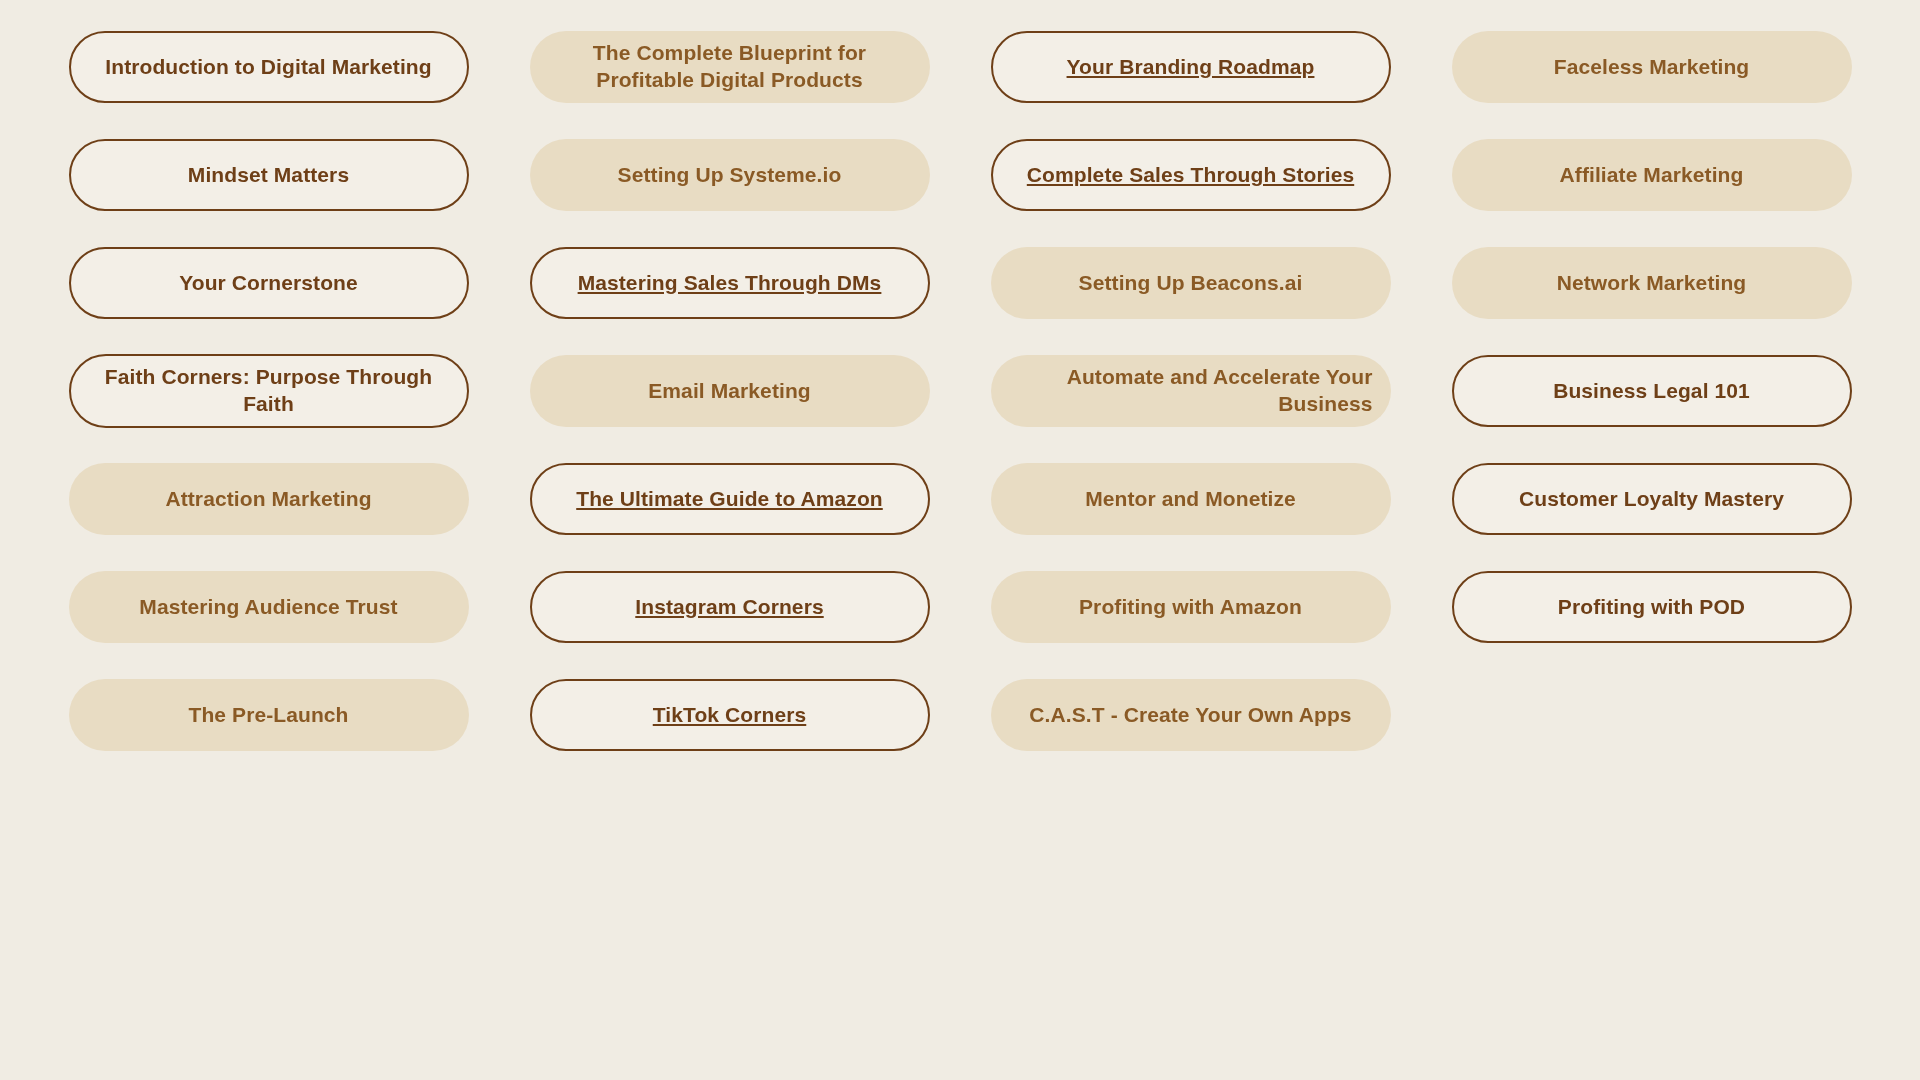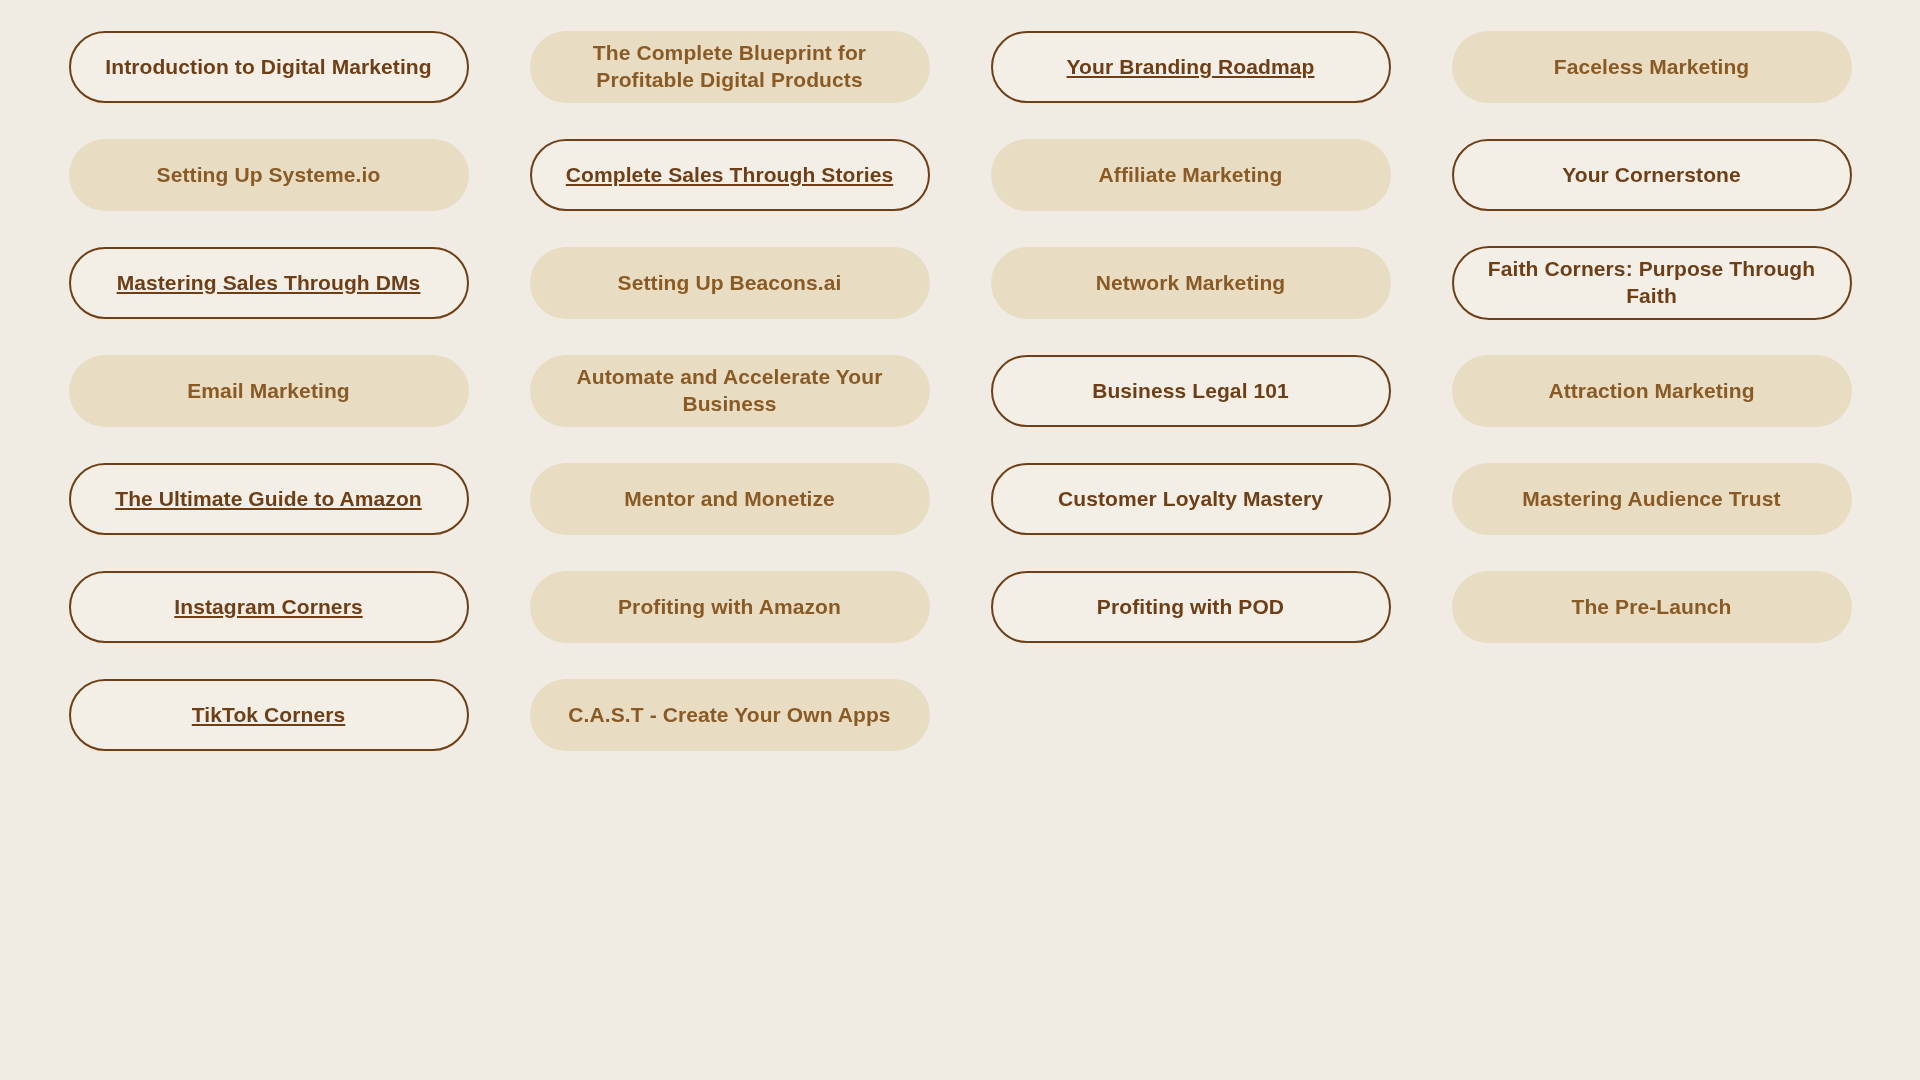--- a/index.html
+++ b/index.html
@@ -55,41 +55,44 @@
   }
   .pill.filled {
     background: #e8dcc3;
     border: none;
     color: #8a5a25;
   }
   
   .col-0 .pill { max-width: 400px; }
   .col-1 .pill { max-width: 400px; }
   .col-2 .pill { max-width: 400px; text-decoration: underline; }
-  .col-3 .pill { max-width: 400px; }
+  .col-3 .pill { max-width: 400px; text-align: right; }
 </style>
 </head>
 <body>
 
 <div id="board">
   <div class="grid">
 
     <div class="cell col-0">
       <div class="pill outline">Introduction to Digital Marketing</div>
     </div>
     <div class="cell col-1">
       <div class="pill filled">The Complete Blueprint for Profitable Digital Products</div>
     </div>
     <div class="cell col-2">
       <div class="pill outline">Your Branding Roadmap</div>
     </div>
     <div class="cell col-3">
       <div class="pill filled">Faceless Marketing</div>
     </div>
 
+    <div class="cell col-0">
+      <div class="pill outline">Mindset Matters</div>
+    </div>
     <div class="cell col-1">
       <div class="pill filled">Setting Up Systeme.io</div>
     </div>
     <div class="cell col-2">
       <div class="pill outline">Complete Sales Through Stories</div>
     </div>
     <div class="cell col-3">
       <div class="pill filled">Affiliate Marketing</div>
     </div>
 

